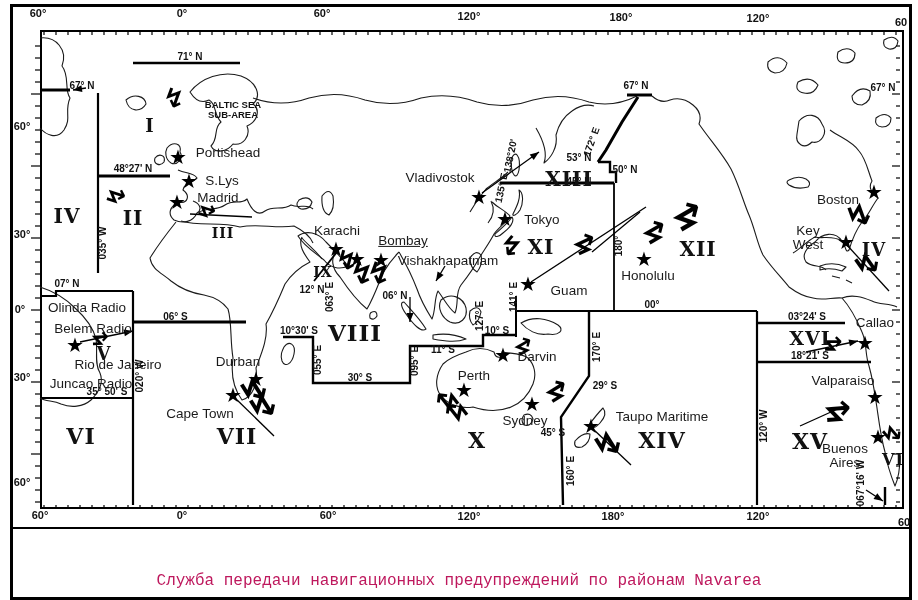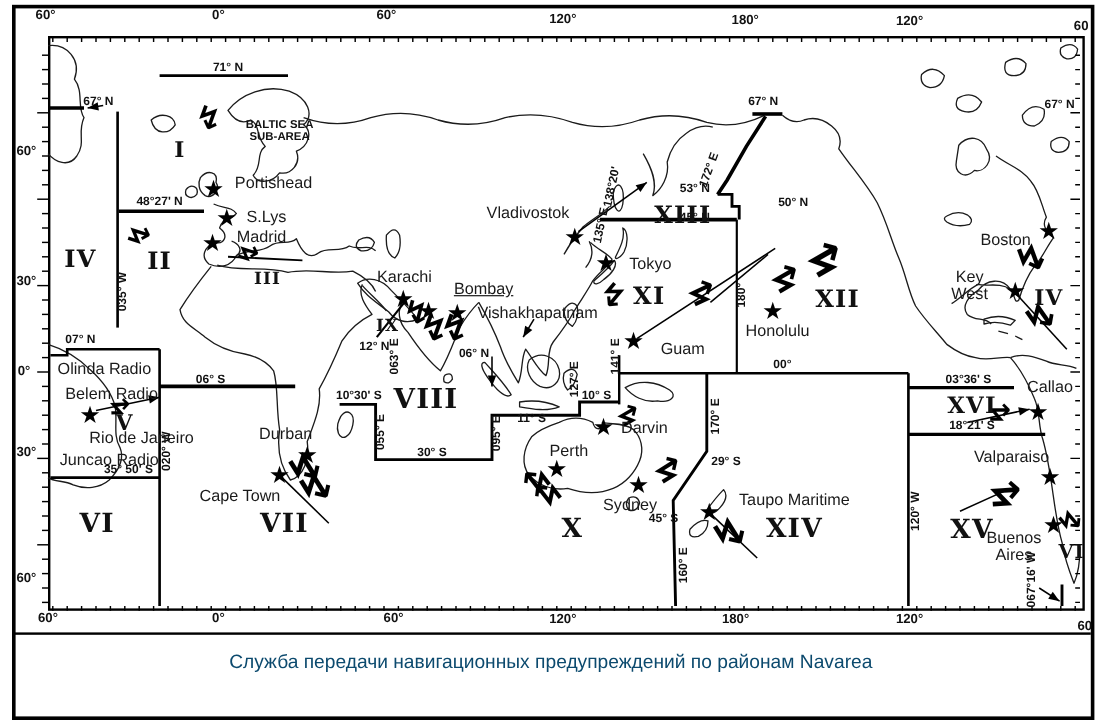--- a/index.html
+++ b/index.html
@@ -9,21 +9,21 @@
   #map-frame{position:absolute;left:40px;top:30px;width:860px;height:475px;border:2px solid #000;}
   #caption-sep{position:absolute;left:10px;top:527px;width:899px;border-top:2px solid #000;}
   svg{position:absolute;left:0;top:0;}
   #label-layer{position:absolute;left:0;top:0;width:918px;height:600px;pointer-events:none;}
   .lbl{position:absolute;white-space:pre-line;transform:translate(-50%,-50%);text-align:center;line-height:1.05;}
   .coord{font-size:10px;font-weight:bold;letter-spacing:0px;}
   .station{font-size:13.5px;font-weight:normal;color:#1a1a1a;}
   .region{font-family:"DejaVu Serif",serif;font-weight:700;letter-spacing:1px;}
   .axis{font-size:11px;font-weight:bold;}
   .subarea{font-size:9.5px;font-weight:bold;letter-spacing:0px;}
-  #caption{position:absolute;left:0;top:544px;width:918px;text-align:center;font-size:16px;color:#0c4a6e;}
+  #caption{position:absolute;left:0;top:572px;width:918px;text-align:center;font-size:16px;color:#be185d;font-family:Liberation Mono, monospace;}
 </style>
 </head>
 <body>
 
 <div id="stage">
   <div id="outer-frame"></div>
   <div id="map-frame"></div>
 
   <svg id="map-svg" width="918" height="600" viewBox="0 0 918 600">
     <g id="coastlines" fill="none" stroke="#1b1b1b" stroke-width="1.1" stroke-linejoin="round">
@@ -425,25 +425,25 @@
       <div class="lbl coord" style="left: 330px; top: 297px; transform: translate(-50%, -50%) rotate(-90deg);">063° E</div>
       <div class="lbl coord" style="left: 395px; top: 296px; transform: translate(-50%, -50%);">06° N</div>
       <div class="lbl coord" style="left: 480px; top: 316px; transform: translate(-50%, -50%) rotate(-90deg);">127° E</div>
       <div class="lbl coord" style="left: 497px; top: 331px; transform: translate(-50%, -50%);">10° S</div>
       <div class="lbl coord" style="left: 514px; top: 297px; transform: translate(-50%, -50%) rotate(-90deg);">141° E</div>
       <div class="lbl coord" style="left: 502px; top: 188px; transform: translate(-50%, -50%) rotate(-78deg);">135° E</div>
       <div class="lbl coord" style="left: 511px; top: 156px; transform: translate(-50%, -50%) rotate(-78deg);">138°20'</div>
       <div class="lbl coord" style="left: 546px; top: 182px; transform: translate(-50%, -50%); margin-left: 33px;">45° N</div>
       <div class="lbl coord" style="left: 579px; top: 158px; transform: translate(-50%, -50%);">53° N</div>
       <div class="lbl coord" style="left: 592px; top: 142px; transform: translate(-50%, -50%) rotate(-70deg);">172° E</div>
-      <div class="lbl coord" style="left: 625px; top: 170px; transform: translate(-50%, -50%); margin-left: 36px;">50° N</div>
+      <div class="lbl coord" style="left: 625px; top: 170px; transform: translate(-50%, -50%);">50° N</div>
       <div class="lbl coord" style="left: 636px; top: 86px; transform: translate(-50%, -50%);">67° N</div>
       <div class="lbl coord" style="left: 619px; top: 246px; transform: translate(-50%, -50%) rotate(-90deg);">180°</div>
       <div class="lbl coord" style="left: 652px; top: 305px; transform: translate(-50%, -50%);">00°</div>
-      <div class="lbl coord" style="left: 807px; top: 317px; transform: translate(-50%, -50%);">03°36' S</div>
+      <div class="lbl coord" style="left: 807px; top: 317px; transform: translate(-50%, -50%);">03°24' S</div>
       <div class="lbl coord" style="left: 810px; top: 356px; transform: translate(-50%, -50%);">18°21' S</div>
       <div class="lbl coord" style="left: 764px; top: 426px; transform: translate(-50%, -50%) rotate(-90deg);">120° W</div>
       <div class="lbl coord" style="left: 861px; top: 483px; transform: translate(-50%, -50%) rotate(-90deg);">067°16' W</div>
       <div class="lbl coord" style="left: 597px; top: 347px; transform: translate(-50%, -50%) rotate(-90deg);">170° E</div>
       <div class="lbl coord" style="left: 605px; top: 386px; transform: translate(-50%, -50%);">29° S</div>
       <div class="lbl coord" style="left: 553px; top: 433px; transform: translate(-50%, -50%);">45° S</div>
       <div class="lbl coord" style="left: 571px; top: 471px; transform: translate(-50%, -50%) rotate(-90deg);">160° E</div>
       <div class="lbl region" style="left: 150px; top: 126px; font-size: 18px; transform: translate(-50%, -50%);">I</div>
       <div class="lbl region" style="left: 133px; top: 218px; font-size: 20px; transform: translate(-50%, -50%);">II</div>
       <div class="lbl region" style="left: 223px; top: 233px; font-size: 14px; transform: translate(-50%, -50%);">III</div>

